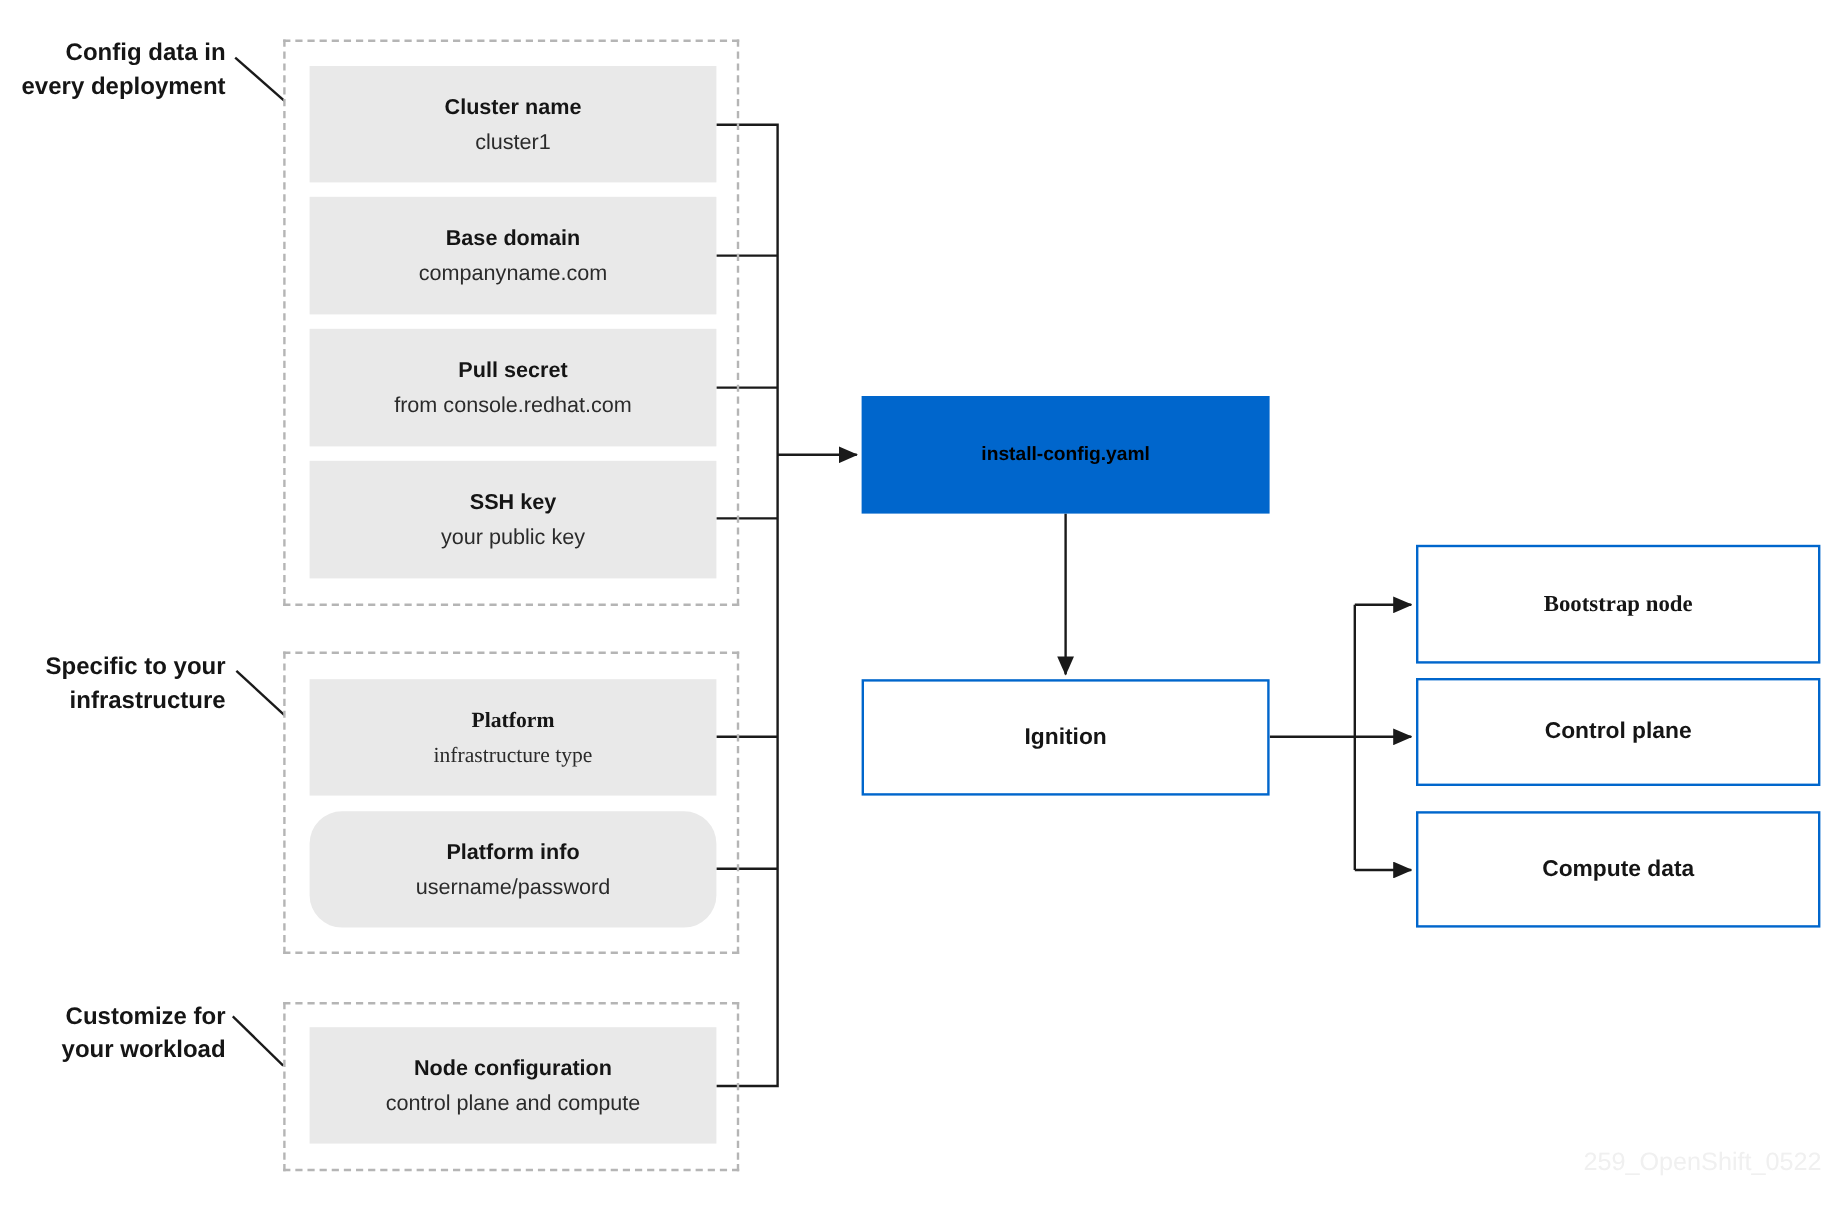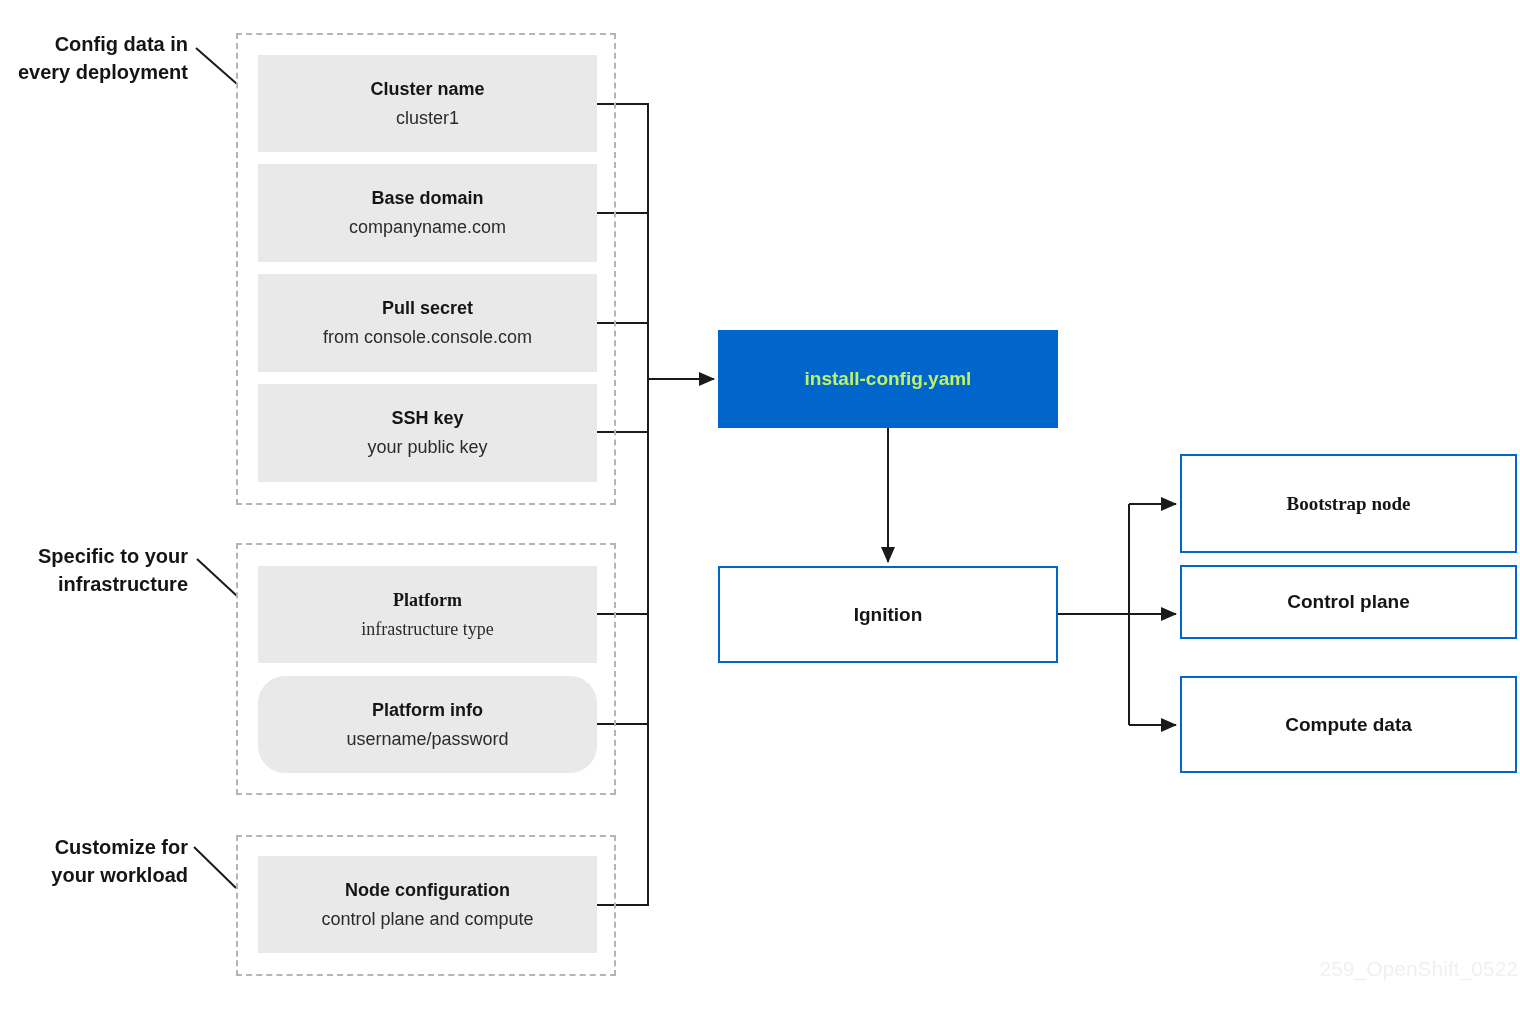--- a/index.html
+++ b/index.html
@@ -78,22 +78,22 @@
   .config-box {
     position: absolute;
     left: 718px;
     top: 330px;
     width: 340px;
     height: 98px;
     background: #0066cc;
     display: flex;
     align-items: center;
     justify-content: center;
-    color: #bef264;
-    font-size: 19px;
+    color: #000000;
+    font-size: 16px;
     font-weight: bold;
   }
   .ignition-box {
     position: absolute;
     left: 718px;
     top: 566px;
     width: 340px;
     height: 97px;
     background: #ffffff;
     border: 2px solid #0066cc;
@@ -113,21 +113,21 @@
     border: 2px solid #0066cc;
     box-sizing: border-box;
     display: flex;
     align-items: center;
     justify-content: center;
     color: #151515;
     font-size: 19px;
     font-weight: bold;
   }
   .node-1 { top: 454px; height: 99px; font-family: Liberation Serif, serif; }
-  .node-2 { top: 565px; height: 74px; }
+  .node-2 { top: 565px; height: 90px; }
   .node-3 { top: 676px; height: 97px; }
 
   .watermark {
     position: absolute;
     right: 2px;
     top: 957px;
     font-size: 21px;
     color: #f0f0f0;
     font-weight: normal;
   }
@@ -183,21 +183,21 @@
   <div class="gbox gbox-1">
     <div class="title">Cluster name</div>
     <div class="subtitle">cluster1</div>
   </div>
   <div class="gbox gbox-2">
     <div class="title">Base domain</div>
     <div class="subtitle">companyname.com</div>
   </div>
   <div class="gbox gbox-3">
     <div class="title">Pull secret</div>
-    <div class="subtitle">from console.console.com</div>
+    <div class="subtitle">from console.redhat.com</div>
   </div>
   <div class="gbox gbox-4">
     <div class="title">SSH key</div>
     <div class="subtitle">your public key</div>
   </div>
   <div class="gbox gbox-5">
     <div class="title">Platform</div>
     <div class="subtitle">infrastructure type</div>
   </div>
   <div class="gbox gbox-6">

